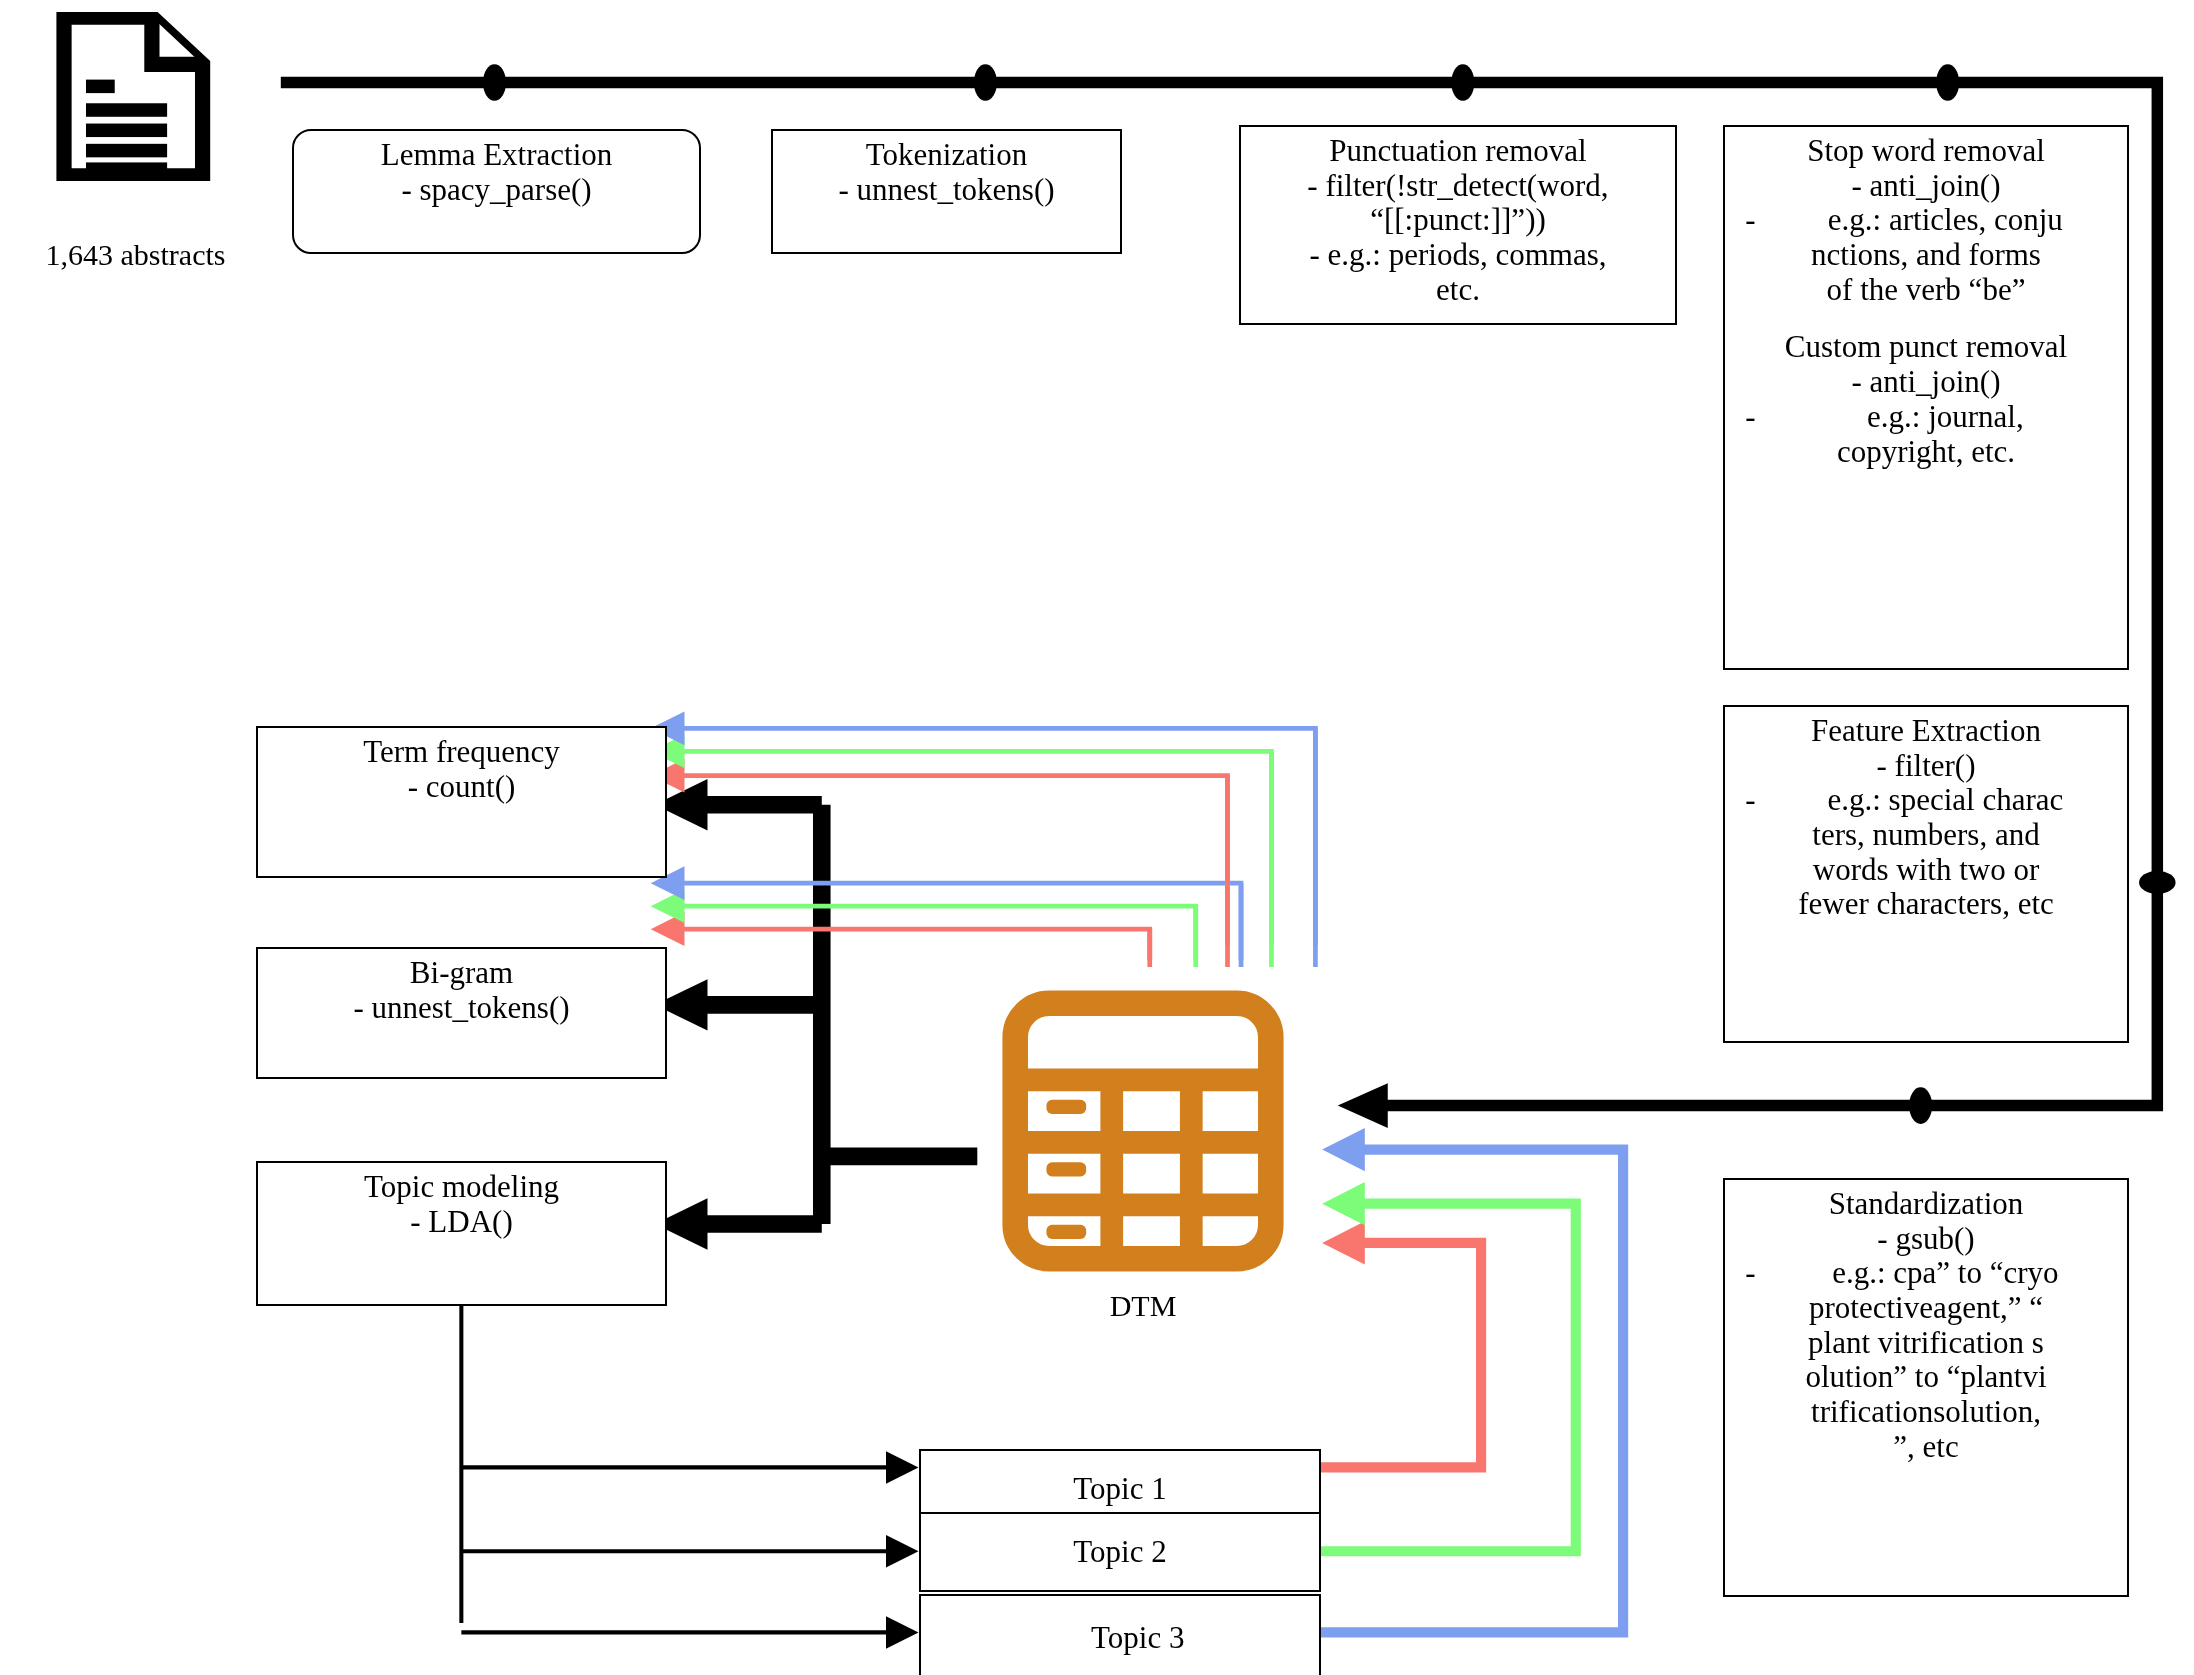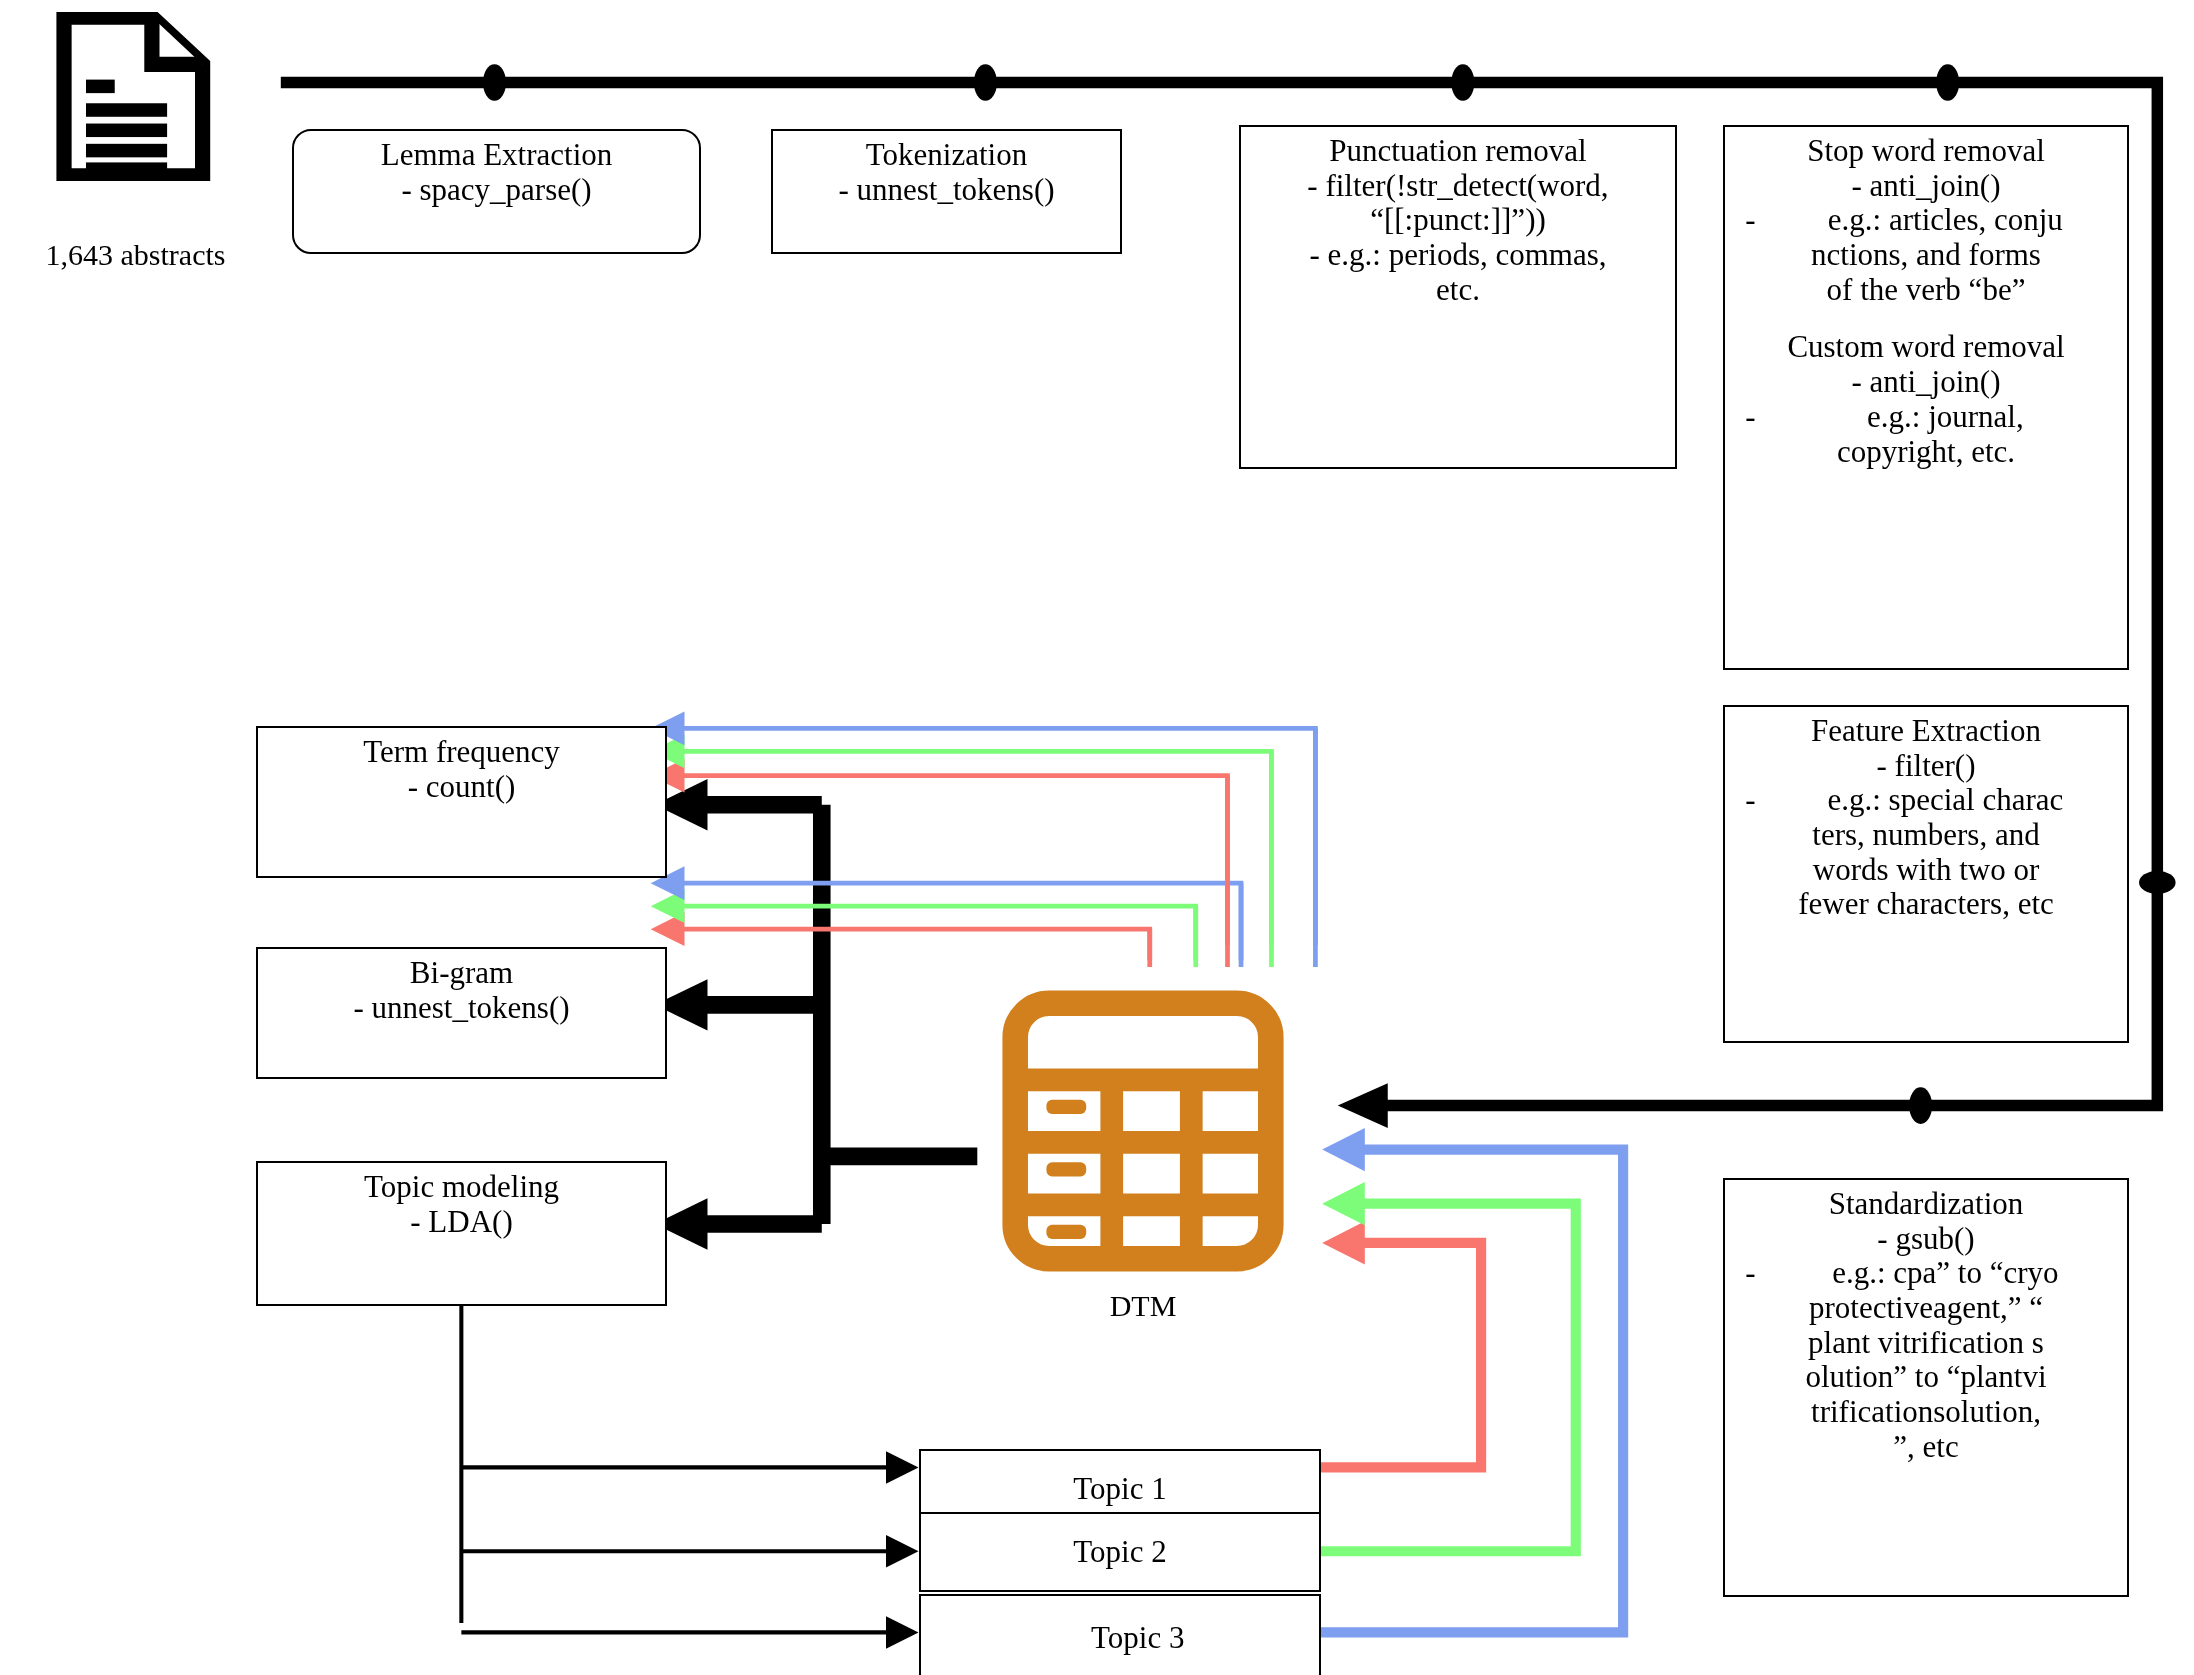--- a/index.html
+++ b/index.html
@@ -167,41 +167,41 @@
   <div class="node-box fs-lg" style="left:292px; top:129px; width:409px; height:125px;border-radius:19px;">
     <span class="ln">Lemma Extraction</span>
     <span class="ln">- spacy_parse()</span>
   </div>
 
   <div class="node-box fs-lg" style="left:771px; top:129px; width:351px; height:125px;">
     <span class="ln">Tokenization</span>
     <span class="ln">- unnest_tokens()</span>
   </div>
 
-  <div class="node-box fs-lg" style="left:1239px; top:125px; width:438px; height:344px;">
+  <div class="node-box fs-lg" style="left:1239px; top:125px; width:438px; height:200px;">
     <span class="ln">Punctuation removal</span>
     <span class="ln">- filter(!str_detect(word,</span>
     <span class="ln">“[[:punct:]]”))</span>
     <span class="ln">- e.g.: periods, commas,</span>
     <span class="ln">etc.</span>
   </div>
 
   <div class="node-box fs-lg" style="left:1723px; top:125px; width:406px; height:545px;">
     <span class="ln">Stop word removal</span>
     <span class="ln">- anti_join()</span>
     <div class="hang">
       <span class="dash">-</span>
       <span class="body">e.g.: articles, conju</span>
     </div>
     <span class="ln">nctions, and forms</span>
     <span class="ln">of the verb “be”</span>
 
     <div class="gap"></div>
 
-    <span class="ln">Custom word removal</span>
+    <span class="ln">Custom punct removal</span>
     <span class="ln">- anti_join()</span>
     <div class="hang">
       <span class="dash">-</span>
       <span class="body">e.g.: journal,</span>
     </div>
     <span class="ln">copyright, etc.</span>
   </div>
 
   <div class="node-box fs-lg" style="left:1723px; top:705px; width:406px; height:338px;">
     <span class="ln">Feature Extraction</span>

